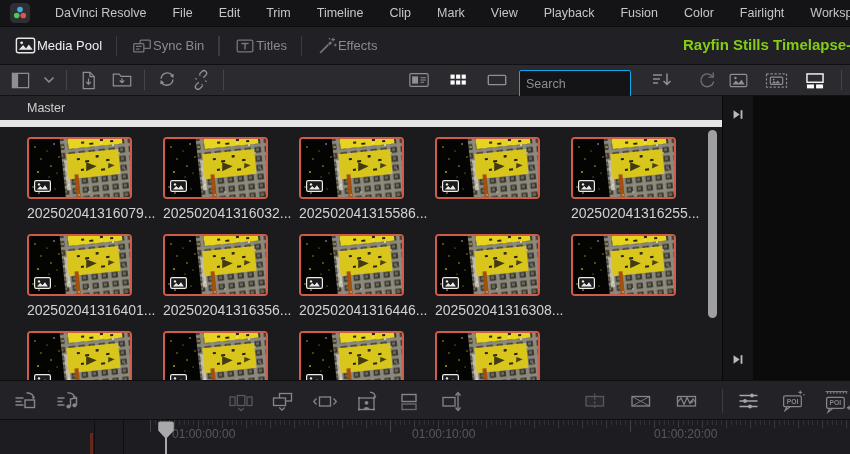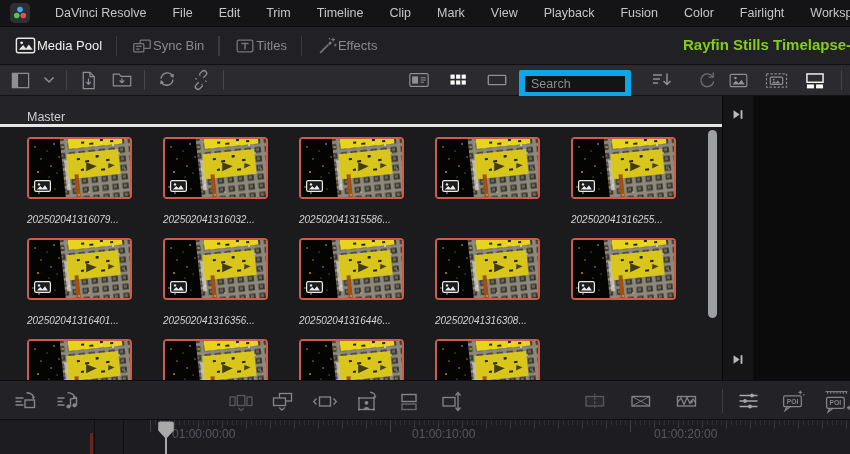--- a/index.html
+++ b/index.html
@@ -27,39 +27,39 @@
               color:#84cc16;white-space:nowrap;}
 
   
   .toolbar3{position:absolute;left:0;top:65px;width:850px;height:31px;background:#2a2a2f;
             border-bottom:1px solid #121214;}
   .t3g{position:absolute;top:0;height:30px;display:flex;align-items:center;color:#8f8f94;}
   .t3icon{padding:0 6px;display:flex;align-items:center;}
   .vsep3{width:1px;height:20px;background:#45454a;margin:0 5px;}
   .active-icon{color:#fbfbfb !important;}
   .search-box{position:absolute;left:519px;top:5px;width:112px;height:28px;background:#141416;
-              border:6px solid #0ea5e9;border-radius:2px;color:#9a9a9e;font-size:12.5px;
+              border:1px solid #0ea5e9;border-radius:2px;color:#9a9a9e;font-size:12.5px;
               padding:0 6px;font-family:inherit;outline:none;}
   .search-box::placeholder{color:#8e8e92;}
 
   
   .master-bar{position:absolute;left:0;top:96px;width:722px;height:31px;background:#242428;
-              border-bottom:3px solid #e5e5e5;display:flex;align-items:flex-end;}
+              border-bottom:7px solid #e5e5e5;display:flex;align-items:center;}
   .master-bar span{margin-left:27px;font-size:12.5px;color:#cfcfcf;}
 
   
   .media-area{position:absolute;left:0;top:127px;width:722px;height:253px;background:#1b1b1e;overflow:hidden;}
   .grid{display:grid;grid-template-columns:repeat(5,136px);row-gap:13px;padding:10px 0 0 27px;}
   .clip{width:136px;}
   .thumb{position:relative;width:105px;height:62px;border:2px solid #cf5b4a;border-radius:4px;
          overflow:hidden;background:#000;}
   .thumb-img{position:absolute;left:0;top:0;width:101px;height:58px;}
   .badge{position:absolute;left:5px;bottom:5px;width:17px;height:12px;}
-  .clip-name{margin-top:15px;width:132px;font-size:10px;color:#d2d2d2;white-space:nowrap;
-             overflow:hidden;font-style:italic;}
+  .clip-name{margin-top:6px;width:132px;font-size:14px;color:#d2d2d2;white-space:nowrap;
+             overflow:hidden;}
   .vscroll{position:absolute;left:708px;top:3px;width:9px;height:188px;border-radius:5px;
            background:#9fa0a3;}
 
   
   .right-panel{position:absolute;left:722px;top:96px;width:128px;height:284px;background:#0b0b0c;}
   .right-strip{position:absolute;left:0;top:0;width:31px;height:284px;background:#151518;
                border-left:1px solid #070708;}
   .skipbtn{position:absolute;left:7px;color:#b9b9bc;}
   .skip-top{top:11px;} .skip-bottom{top:256px;}
 

